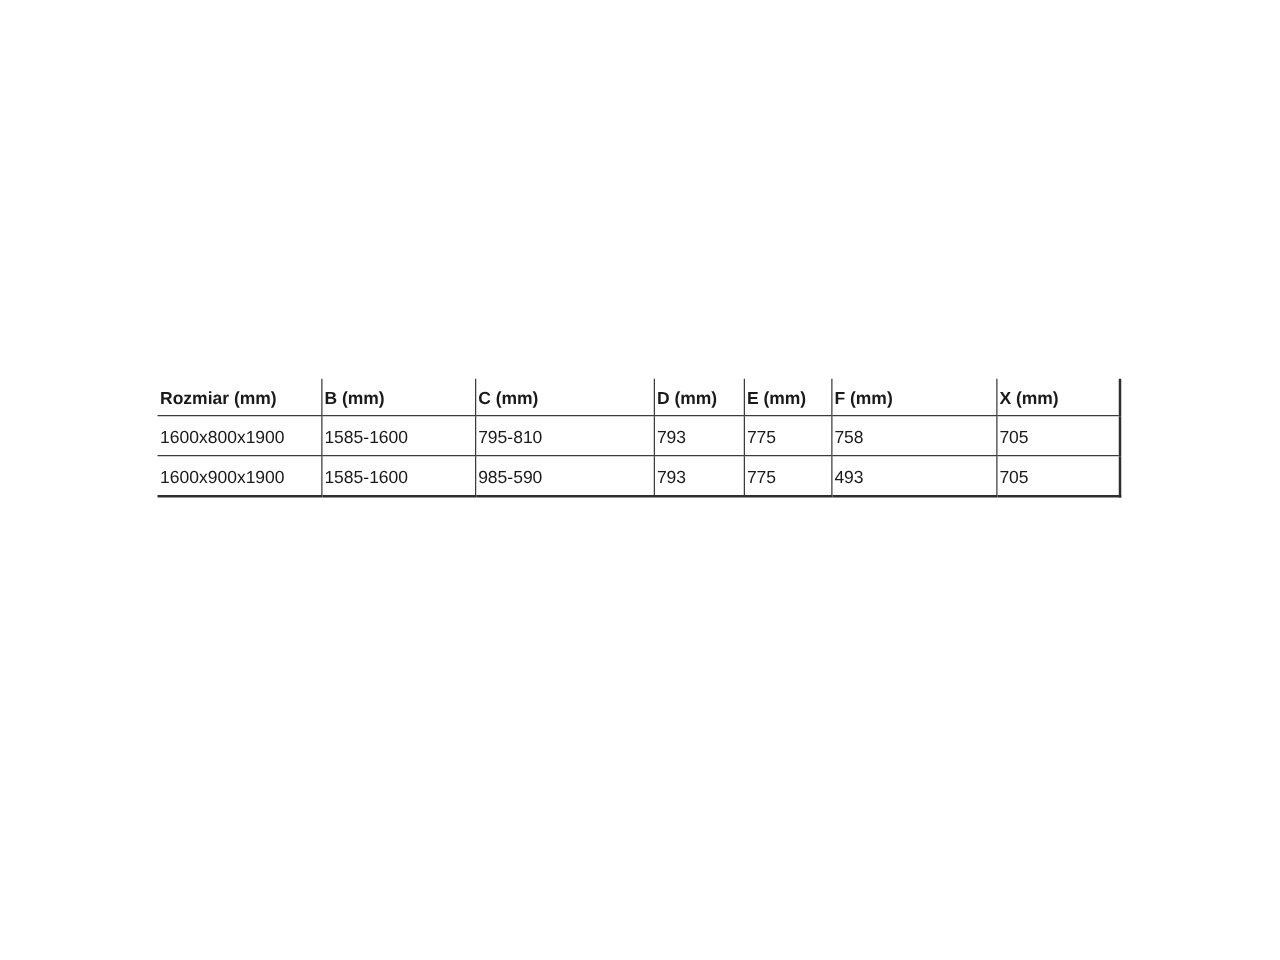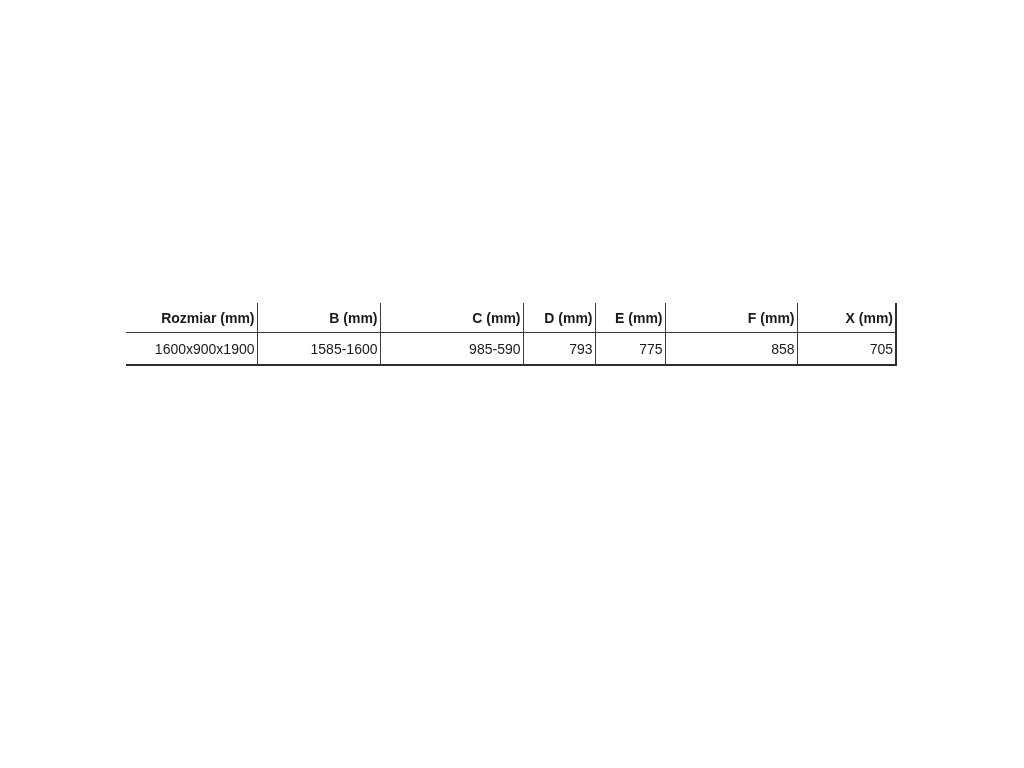--- a/index.html
+++ b/index.html
@@ -23,21 +23,21 @@
     border-collapse: collapse;
     table-layout: fixed;
     font-family: "Liberation Sans", sans-serif;
     font-size: 14px;
     color: #1a1a1a;
     background: #ffffff;
   }
   table.spec-table th,
   table.spec-table td {
     border: 1px solid #3c3c3c;
-    text-align: right;
+    text-align: left;
     vertical-align: middle;
     padding: 0 2px;
     overflow: hidden;
     white-space: nowrap;
   }
   table.spec-table th {
     height: 29px;
     font-weight: bold;
     border-top: none; 
   }
@@ -79,23 +79,32 @@
         <th>B (mm)</th>
         <th>C (mm)</th>
         <th>D (mm)</th>
         <th>E (mm)</th>
         <th>F (mm)</th>
         <th>X (mm)</th>
       </tr>
     </thead>
     <tbody>
       <tr>
+        <td>1600x800x1900</td>
+        <td>1585-1600</td>
+        <td>795-810</td>
+        <td>793</td>
+        <td>775</td>
+        <td>758</td>
+        <td>705</td>
+      </tr>
+      <tr>
         <td>1600x900x1900</td>
         <td>1585-1600</td>
         <td>985-590</td>
         <td>793</td>
         <td>775</td>
-        <td>858</td>
+        <td>493</td>
         <td>705</td>
       </tr>
     </tbody>
   </table>
 </div>
 
 </body></html>

